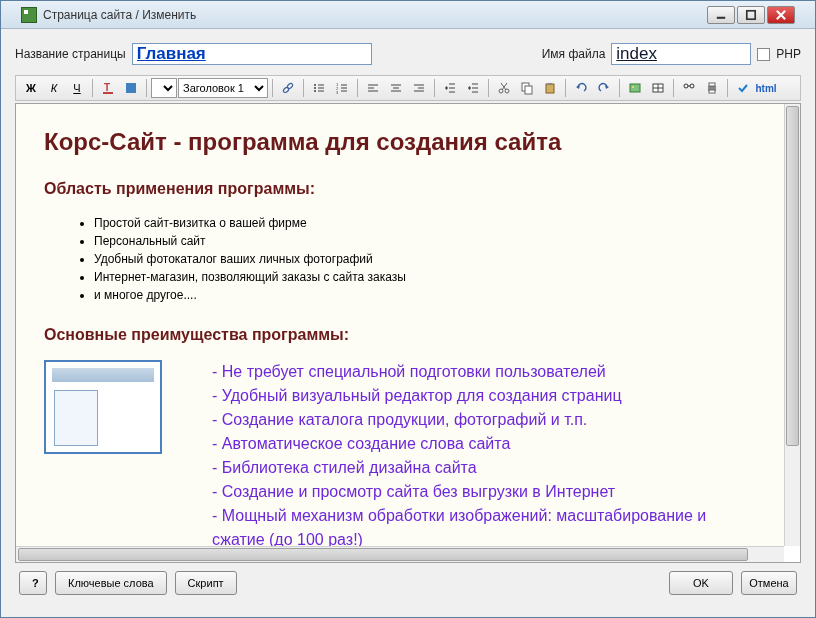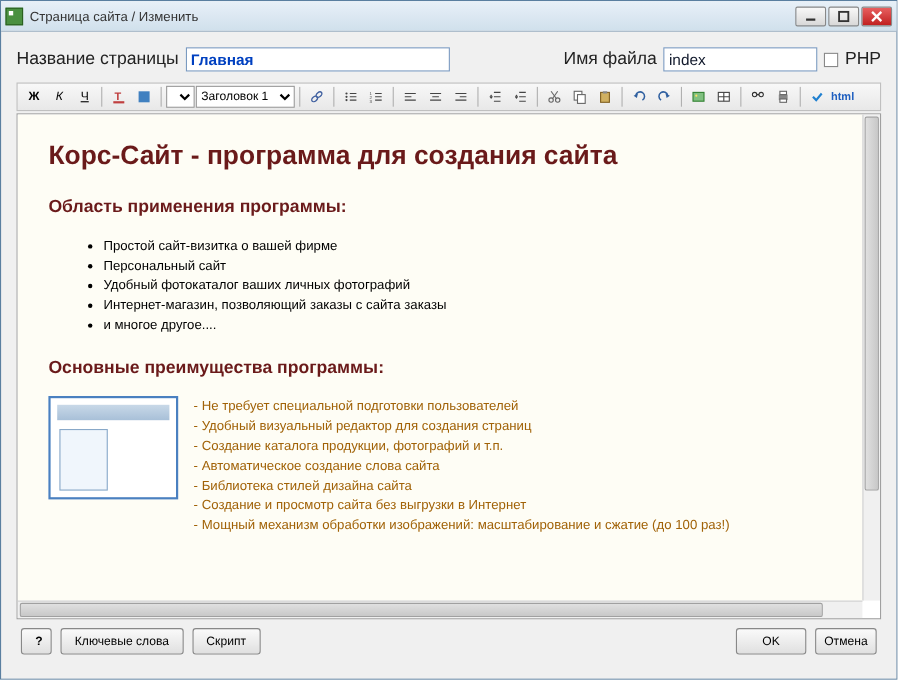--- a/index.html
+++ b/index.html
@@ -1,49 +1,49 @@
 <!DOCTYPE html>
 <html><head>
 <meta charset="utf-8">
 <style>
 * { box-sizing: border-box; margin: 0; padding: 0; }
 body { font-family: Tahoma, Arial, sans-serif; font-size: 11px; background: #fff; width: 816px; height: 618px; overflow: hidden; }
 .window { width: 816px; height: 618px; border: 1px solid #5a7fa0; background: #f0f0f0; display: flex; flex-direction: column; }
-.titlebar { height: 28px; background: linear-gradient(#e8f0f8, #d0e0ec); display: flex; align-items: center; padding: 0 4px; border-bottom: 1px solid #a8b8c8; }
+.titlebar { height: 28px; background: linear-gradient(#e8f0f8, #d0e0ec); display: flex; align-items: center; padding: 0 20px; border-bottom: 1px solid #a8b8c8; }
 .titlebar-icon { width: 16px; height: 16px; background: #4a9040; border: 1px solid #2a6020; margin-right: 6px; position: relative; }
 .titlebar-icon::before { content: ''; position: absolute; top: 2px; left: 2px; width: 4px; height: 4px; background: #fff; }
 .titlebar-text { flex: 1; color: #333; font-size: 12px; }
 .winbtns { display: flex; gap: 2px; }
 .winbtn { width: 28px; height: 18px; background: linear-gradient(#f8f8f8, #d8d8d8); border: 1px solid #888; border-radius: 2px; display: flex; align-items: center; justify-content: center; font-size: 10px; cursor: pointer; }
 .winbtn.close { background: linear-gradient(#e86060, #c02020); color: #fff; }
 .content { flex: 1; padding: 14px; display: flex; flex-direction: column; }
 .fieldrow { display: flex; align-items: center; gap: 6px; margin-bottom: 10px; }
-.label { font-size: 16px; color: #222; }
-.textinput { height: 22px; border: 1px solid #7a9ac0; padding: 0 4px; font-size: 14px; background: #fff; }
+.label { font-size: 12px; color: #222; }
+.textinput { height: 22px; border: 1px solid #7a9ac0; padding: 0 4px; font-size: 17px; background: #fff; text-decoration: underline; }
 .textinput.page { width: 240px; color: #0040c0; font-weight: bold; }
 .textinput.file { width: 140px; color: #0f172a; }
 .checkbox { width: 13px; height: 13px; border: 1px solid #888; background: #fff; display: inline-block; }
 .toolbar { height: 26px; background: linear-gradient(#f8f8f8, #e8e8e8); border: 1px solid #c0c0c0; display: flex; align-items: center; padding: 0 4px; gap: 1px; margin-bottom: 2px; overflow: hidden; }
 .tbtn { width: 22px; height: 22px; display: flex; align-items: center; justify-content: center; cursor: pointer; border-radius: 2px; }
 .tsep { width: 1px; height: 18px; background: #b0b0b0; margin: 0 3px; }
 .tselect { height: 20px; font-size: 11px; border: 1px solid #999; background: #fff; }
 .editor-wrap { flex: 1; border: 1px solid #a0a0a0; background: #fff; position: relative; overflow: hidden; }
 .editor { position: absolute; inset: 0 16px 16px 0; background: #fefdf5; padding: 24px 28px; overflow: hidden; font-family: Arial, sans-serif; }
 .vscroll { position: absolute; right: 0; top: 0; bottom: 16px; width: 16px; background: #f0f0f0; border-left: 1px solid #d0d0d0; }
 .vthumb { position: absolute; left: 1px; right: 1px; top: 2px; height: 340px; background: linear-gradient(90deg, #e0e0e0, #c8c8c8); border: 1px solid #a0a0a0; border-radius: 2px; }
 .hscroll { position: absolute; left: 0; right: 16px; bottom: 0; height: 16px; background: #f0f0f0; border-top: 1px solid #d0d0d0; }
 .hthumb { position: absolute; top: 1px; bottom: 1px; left: 2px; width: 730px; background: linear-gradient(#e0e0e0, #c8c8c8); border: 1px solid #a0a0a0; border-radius: 2px; }
 .h1 { font-size: 24px; font-weight: bold; color: #6a1a1a; margin-bottom: 24px; }
 .h2 { font-size: 16px; font-weight: bold; color: #6a1a1a; margin-bottom: 16px; margin-top: 4px; }
 .list { list-style: disc; margin-left: 50px; font-size: 12px; color: #000000; line-height: 1.5; margin-bottom: 22px; }
 .advrow { display: flex; gap: 14px; align-items: flex-start; }
 .thumb { width: 118px; height: 94px; background: #fff; border: 2px solid #4a80c0; position: relative; flex-shrink: 0; }
 .thumb::before { content: ''; position: absolute; top: 6px; left: 6px; right: 6px; height: 14px; background: linear-gradient(#c8d8e8, #a8c0d8); }
 .thumb::after { content: ''; position: absolute; top: 28px; left: 8px; width: 42px; height: 54px; border: 1px solid #88a8c8; background: #f0f6fc; }
-.advlist { font-size: 12px; color: #a16207; line-height: 1.5; }
+.advlist { font-size: 16px; color: #6d28d9; line-height: 1.5; margin-left: 36px; }
 .footer { height: 40px; display: flex; align-items: center; padding: 0 4px; gap: 8px; }
 .btn { height: 24px; padding: 0 12px; background: linear-gradient(#fafafa, #e0e0e0); border: 1px solid #888; border-radius: 3px; cursor: pointer; font-size: 11px; display: flex; align-items: center; }
 .spacer { flex: 1; }
 .htmlbtn { color: #2060c0; font-size: 10px; font-weight: bold; }
 svg { width: 14px; height: 14px; }
 </style>
 </head>
 <body>
 
 <div class="window">

